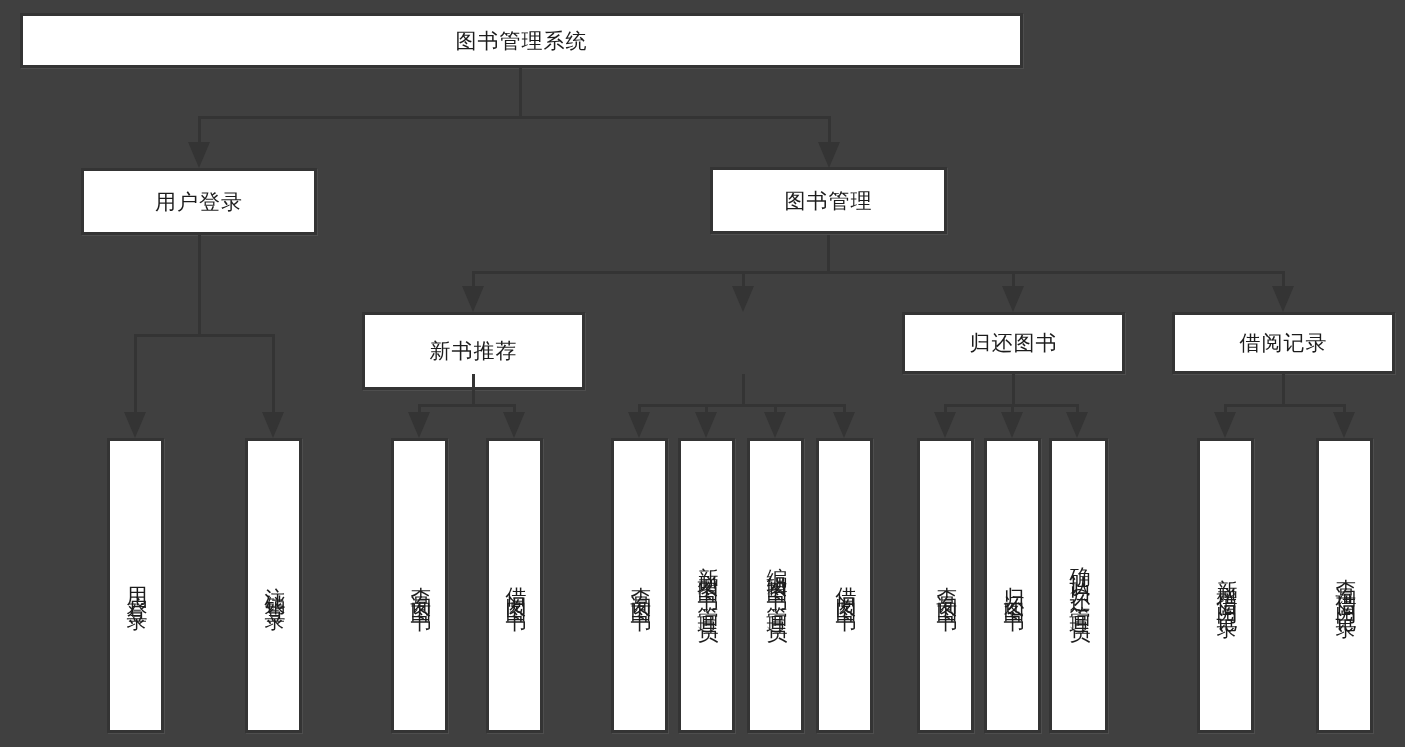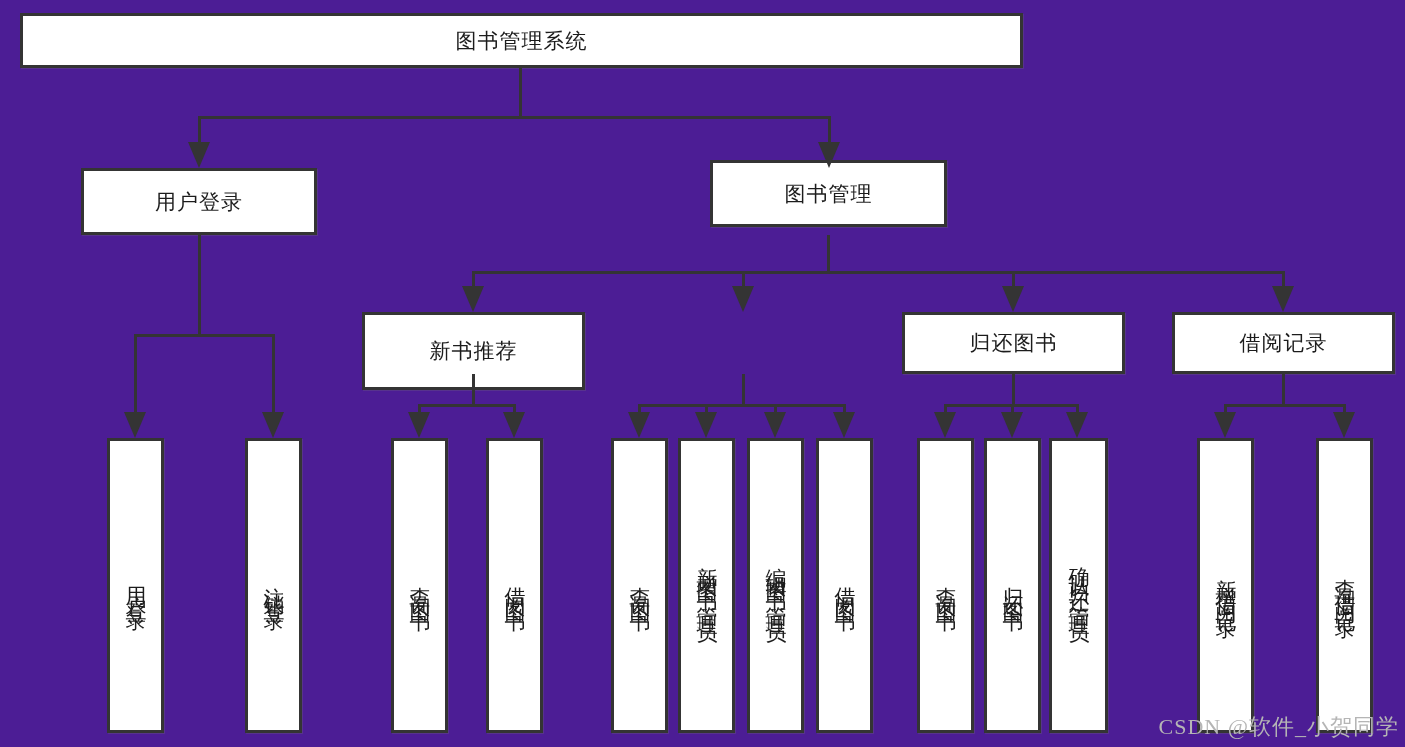--- a/index.html
+++ b/index.html
@@ -1,22 +1,22 @@
 <!DOCTYPE html>
 <html><head>
 <meta charset="utf-8">
 <style>
   html, body { margin: 0; padding: 0; background: #ffffff; }
   .canvas {
     position: relative;
     width: 1405px;
     height: 747px;
-    background: #4c1d95;
+    background: #404040;
     overflow: hidden;
-    font-family: Liberation Serif, serif;
+    font-family: Liberation Mono, monospace;
   }
   .box {
     position: absolute;
     box-sizing: border-box;
     border: 3px solid #343434;
     background: #ffffff;
     display: flex;
     align-items: center;
     justify-content: center;
     font-size: 21px;
@@ -55,21 +55,21 @@
 <div class="canvas">
 
   <div class="box" style="left:20px; top:13px; width:1003px; height:55px;">
     <span>图书管理系统</span>
   </div>
 
   <div class="box" style="left:81px; top:168px; width:236px; height:67px;">
     <span>用户登录</span>
   </div>
 
-  <div class="box" style="left:710px; top:160px; width:237px; height:67px;">
+  <div class="box" style="left:710px; top:167px; width:237px; height:67px;">
     <span>图书管理</span>
   </div>
 
   <div class="box" style="left:362px; top:312px; width:223px; height:78px;">
     <span>新书推荐</span>
   </div>
 
 
   <div class="box" style="left:902px; top:312px; width:223px; height:62px;">
     <span>归还图书</span>
@@ -175,15 +175,14 @@
   <div class="arrow" style="left:1001px; top:412px;"></div>
   <div class="arrow" style="left:1066px; top:412px;"></div>
 
   <div class="lv" style="left:1282px; top:374px; height:33px;"></div>
   <div class="lh" style="left:1224px; top:404px; width:122px;"></div>
   <div class="lv" style="left:1224px; top:404px; height:14px;"></div>
   <div class="lv" style="left:1343px; top:404px; height:14px;"></div>
   <div class="arrow" style="left:1214px; top:412px;"></div>
   <div class="arrow" style="left:1333px; top:412px;"></div>
 
-  <div class="watermark">CSDN @软件_小贺同学</div>
 
 </div>
 
 </body></html>

